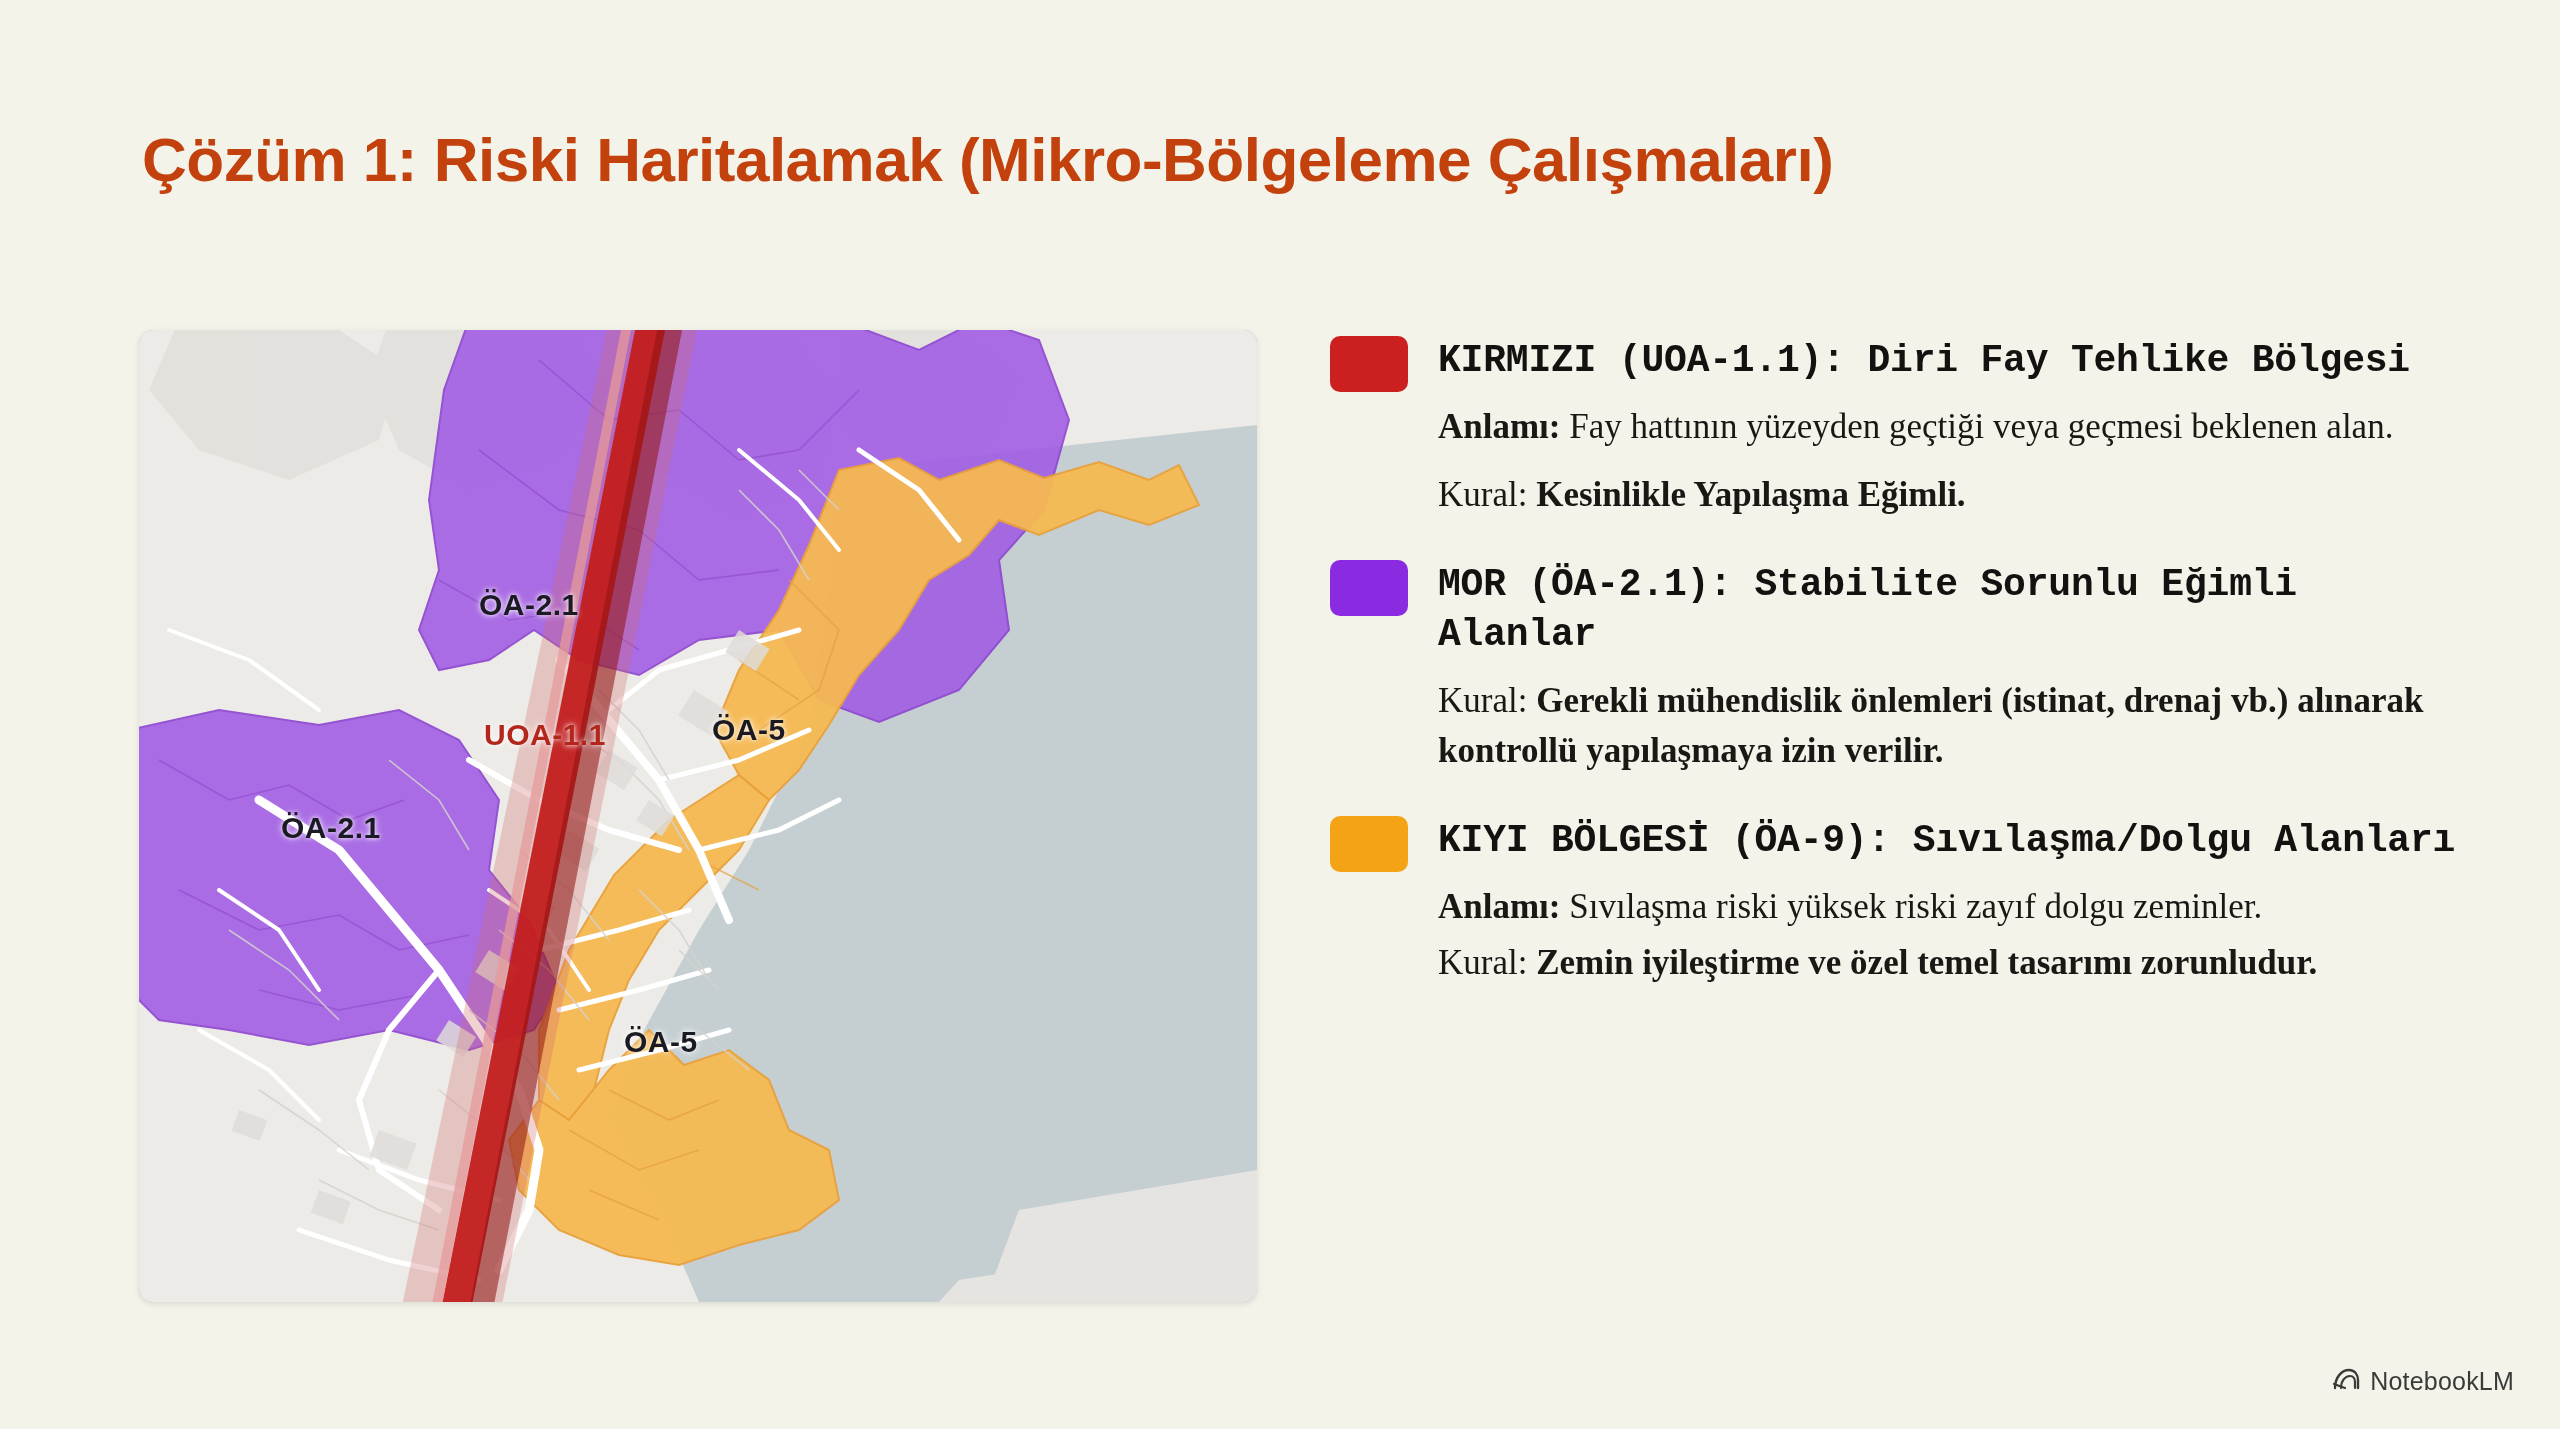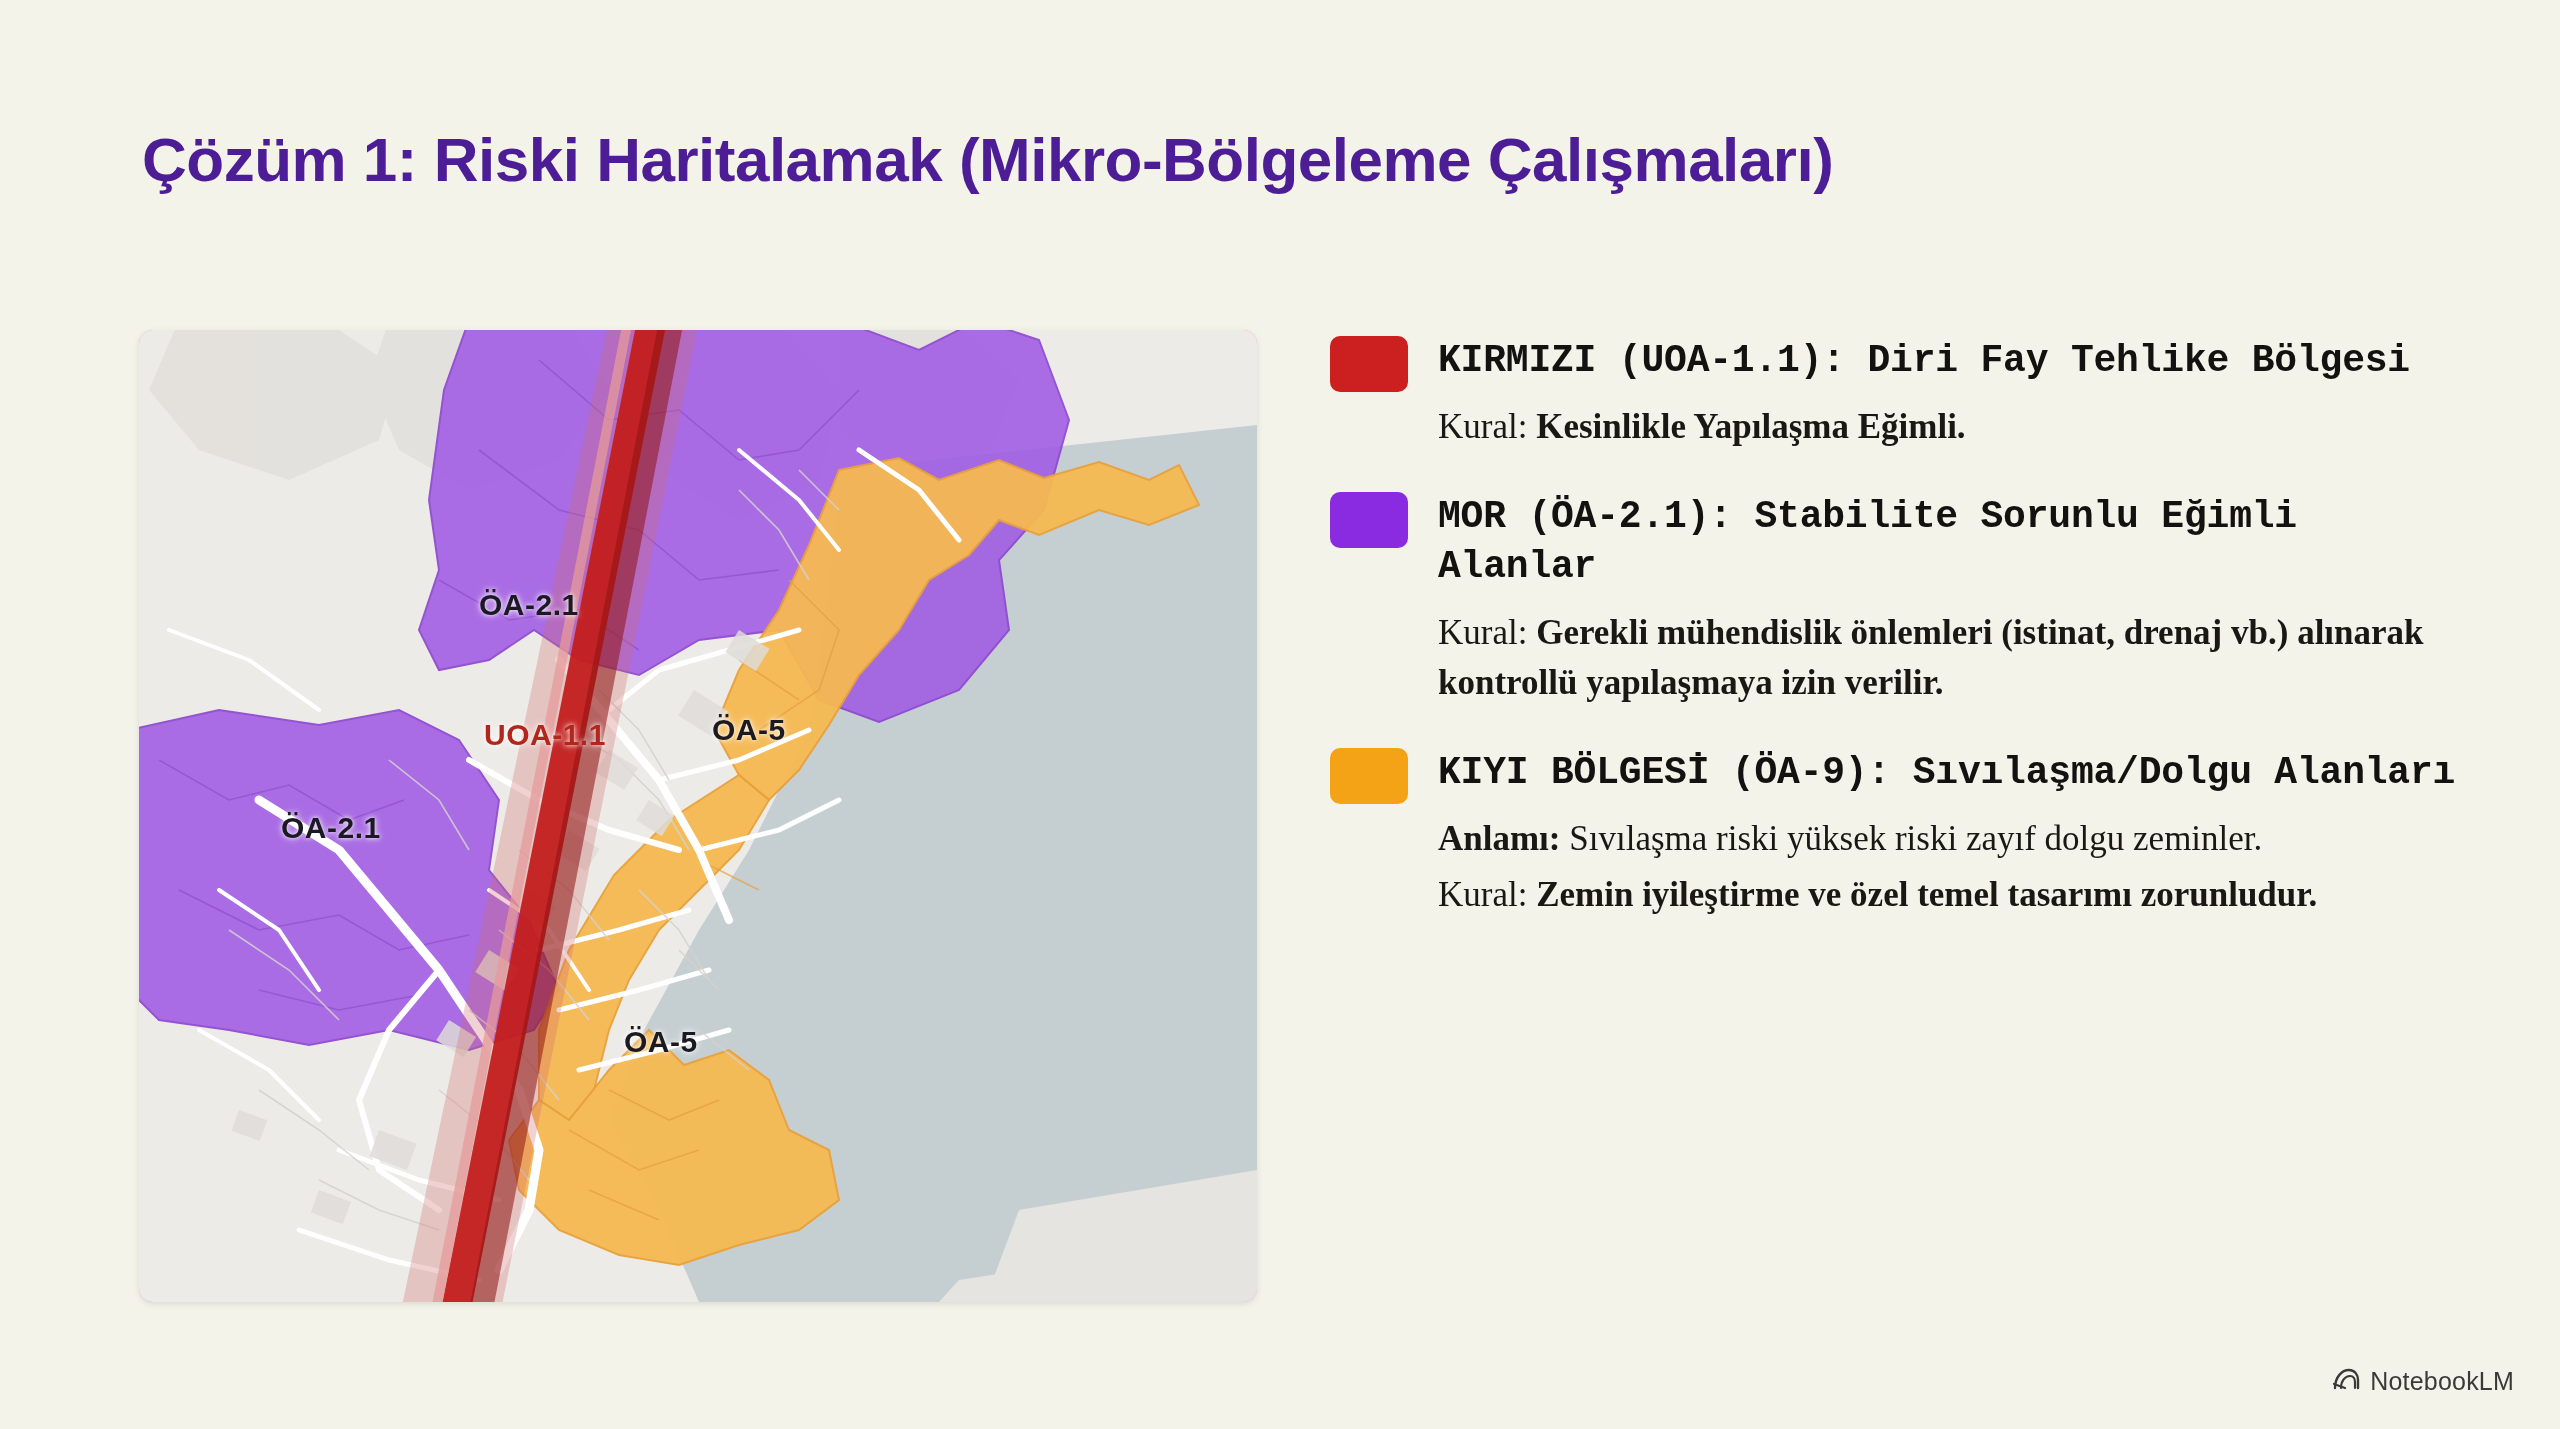--- a/index.html
+++ b/index.html
@@ -19,21 +19,21 @@
   #slide-title {
     position: absolute;
     left: 142px;
     top: 122px;
     width: 2300px;
     font-family: "Liberation Sans", sans-serif;
     font-weight: bold;
     font-size: 62px;
     line-height: 76px;
     letter-spacing: -0.5px;
-    color: #4c1d95;
+    color: #c2410c;
     white-space: nowrap;
   }
 
   
   #map-panel {
     position: absolute;
     left: 139px;
     top: 330px;
     width: 1118px;
     height: 972px;
@@ -258,20 +258,21 @@
 
   <div class="map-label" style="left:485px; top:695px;">ÖA-5</div>
 </div>
 
 <div id="legend">
 
   <div class="legend-item">
     <div class="swatch" style="background:#CC2020;"></div>
     <div class="legend-head">KIRMIZI (UOA-1.1): Diri Fay Tehlike Bölgesi</div>
     <div class="legend-body">
+      <p><span class="rule-text">Anlamı:</span><span class="lead"> Fay hattının yüzeyden geçtiği veya geçmesi beklenen alan.</span></p>
       <p><span class="lead">Kural:</span><span class="rule-text"> Kesinlikle Yapılaşma Eğimli.</span></p>
     </div>
   </div>
 
   <div class="legend-item">
     <div class="swatch" style="background:#8A2BE2;"></div>
     <div class="legend-head">MOR (ÖA-2.1): Stabilite Sorunlu Eğimli Alanlar</div>
     <div class="legend-body">
       <p><span class="lead">Kural:</span><span class="rule-text"> Gerekli mühendislik önlemleri (istinat, drenaj vb.) alınarak kontrollü yapılaşmaya izin verilir.</span></p>
     </div>

